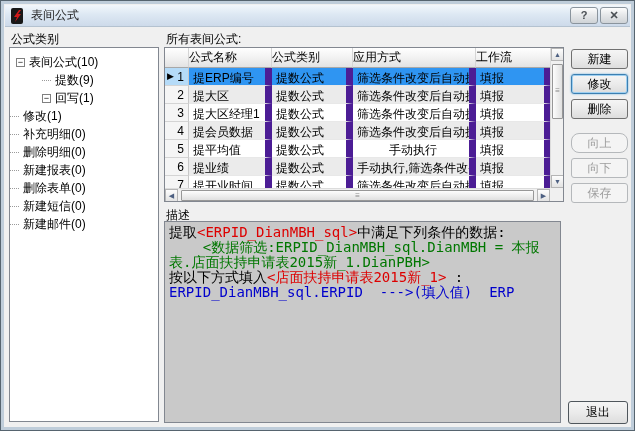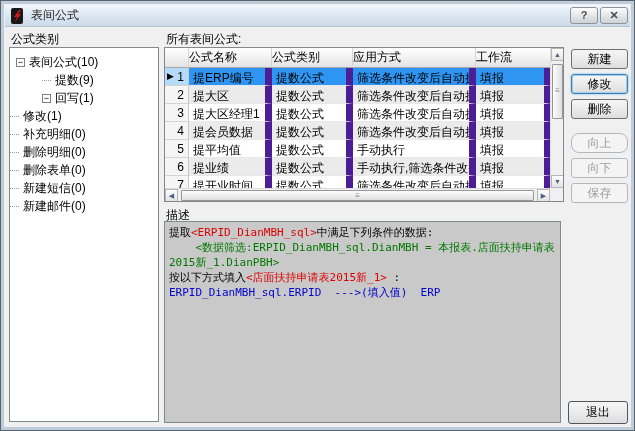--- a/index.html
+++ b/index.html
@@ -90,21 +90,21 @@
     color:#8a8a8a;font-size:8px;text-align:center;
   }
   .vscroll .sb-thumb{left:1px;width:11px;background:linear-gradient(90deg,#fdfdfd,#e0e0e0);line-height:52px;}
   .hscroll .sb-thumb{top:1px;height:11px;background:linear-gradient(#fdfdfd,#e0e0e0);line-height:9px;}
   .sb-corner{position:absolute;right:0;bottom:0;width:13px;height:13px;background:#f0f0f0;}
   
   .desc-box{
     position:absolute;left:163px;top:220px;width:397px;height:202px;
     background:#c9c9c9;border:1px solid #828790;
     padding:3px 4px;overflow:hidden;
-    font-family:"DejaVu Sans Mono",monospace;font-size:11px;line-height:15px;
+    font-family:"DejaVu Sans Mono",monospace;font-size:14px;line-height:15px;
     white-space:pre-wrap;
   }
   
   .side-btn,.exit-btn{
     position:absolute;left:570px;width:57px;height:20px;
     border:1px solid #707070;border-radius:3px;
     background:linear-gradient(#f5f5f5,#ebebeb 50%,#dddddd);
     font-family:"Liberation Sans",sans-serif;font-size:12px;color:#000;
     text-align:center;padding:0;
   }
@@ -152,20 +152,24 @@
         <span class="dash"></span>
         <span class="tree-label">修改(1)</span>
       </div>
       <div class="tree-row lvl2">
         <span class="dash"></span>
         <span class="tree-label">补充明细(0)</span>
       </div>
       <div class="tree-row lvl2">
         <span class="dash"></span>
         <span class="tree-label">删除明细(0)</span>
+      </div>
+      <div class="tree-row lvl2">
+        <span class="dash"></span>
+        <span class="tree-label">新建报表(0)</span>
       </div>
       <div class="tree-row lvl2">
         <span class="dash"></span>
         <span class="tree-label">删除表单(0)</span>
       </div>
       <div class="tree-row lvl2">
         <span class="dash"></span>
         <span class="tree-label">新建短信(0)</span>
       </div>
       <div class="tree-row lvl2">
@@ -210,21 +214,21 @@
             <div class="cell rownum" style="width: 24px;">4</div>
             <div class="cell" style="width: 83px;">提会员数据</div>
             <div class="cell" style="width: 81px;">提数公式</div>
             <div class="cell" style="width: 123px;">筛选条件改变后自动执行</div>
             <div class="cell" style="width: 75px;">填报</div>
           </div>
           <div class="trow">
             <div class="cell rownum" style="width: 24px;">5</div>
             <div class="cell" style="width: 83px;">提平均值</div>
             <div class="cell" style="width: 81px;">提数公式</div>
-            <div class="cell" style="width: 123px;">手动执行</div>
+            <div class="cell" style="width: 123px; text-align: center;">手动执行</div>
             <div class="cell" style="width: 75px;">填报</div>
           </div>
           <div class="trow alt">
             <div class="cell rownum" style="width: 24px;">6</div>
             <div class="cell" style="width: 83px;">提业绩</div>
             <div class="cell" style="width: 81px;">提数公式</div>
             <div class="cell" style="width: 123px;">手动执行,筛选条件改变...</div>
             <div class="cell" style="width: 75px;">填报</div>
           </div>
           <div class="trow">

